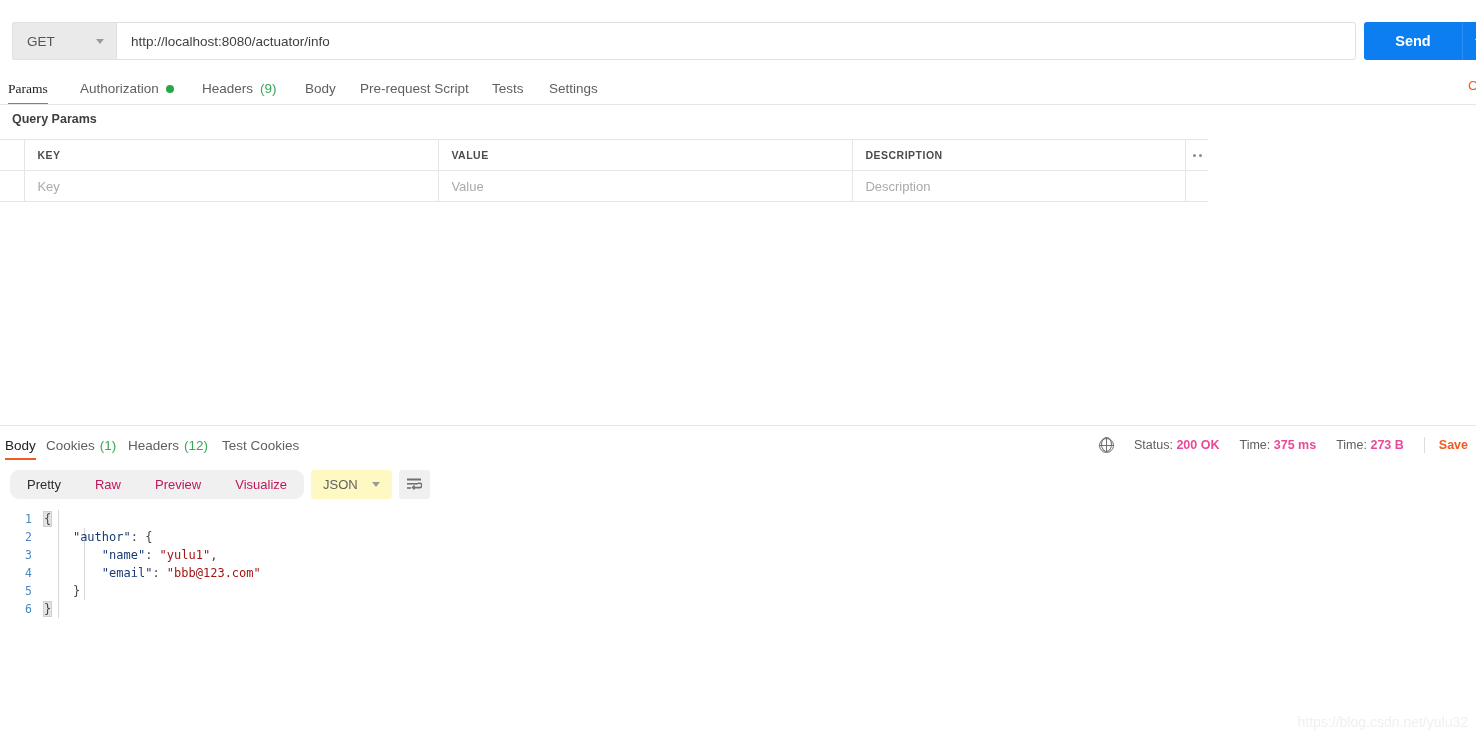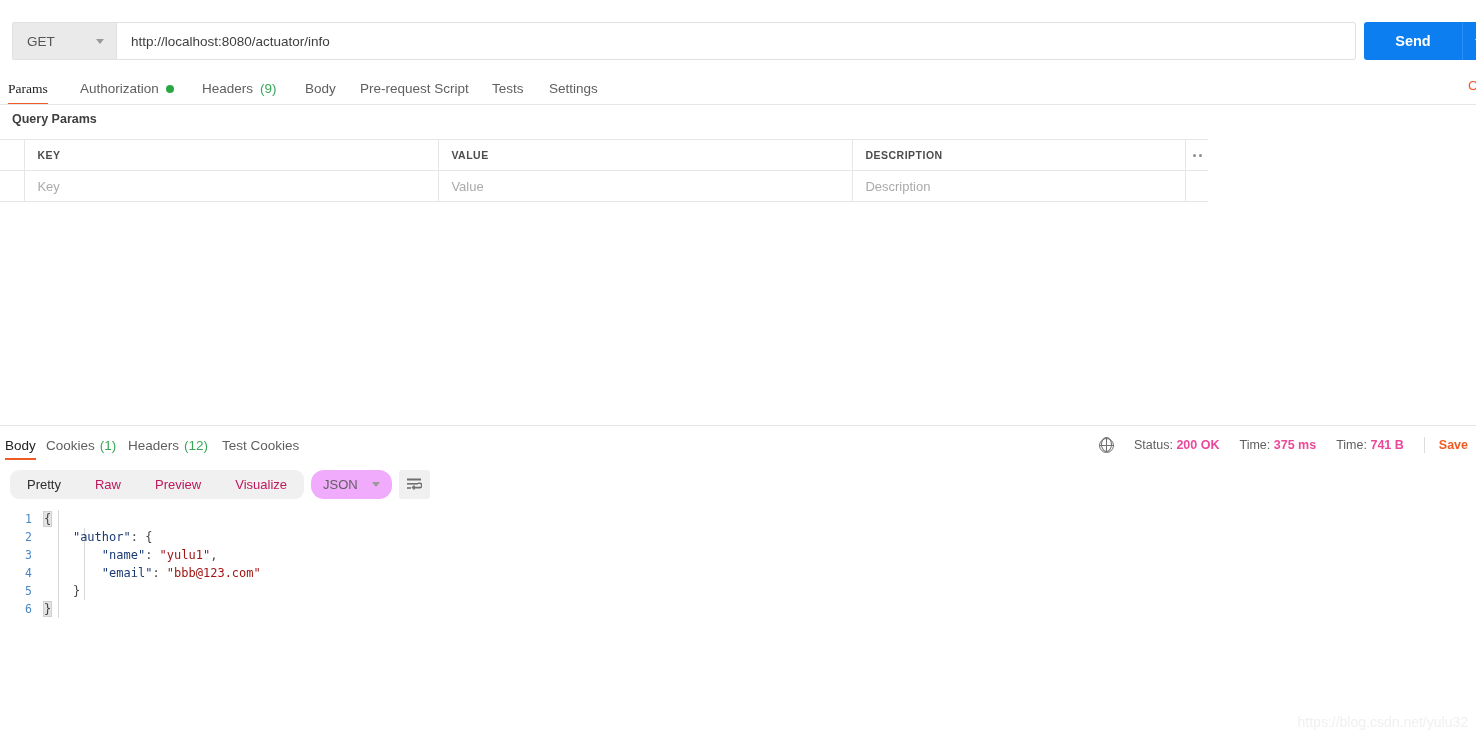--- a/index.html
+++ b/index.html
@@ -97,21 +97,21 @@
   .meta-item { margin-right:20px; }
   .meta-val { color:#ec4899; font-weight:bold; }
   .meta-div { width:1px; height:16px; background:#dcdcdc; margin-right:14px; }
   .save-link { color:#ef5b25; font-weight:bold; }
 
   
   .fmtbar { position:absolute; left:10px; top:470px; height:29px; display:flex; align-items:center; gap:7px; }
   .fmt-group { background:#f0f0f0; border-radius:9px; height:29px; display:flex; align-items:flex-start; }
   .fmt-item { font-size:13px; color:#be185d; padding:0 17px; height:29px; display:flex; align-items:center; cursor:pointer; }
   .fmt-item.active { color:#2c2c2c; }
-  .fmt-select { background:#f0abfc; border-radius:13px; height:29px; display:flex; align-items:center; gap:14px; padding:0 12px; cursor:pointer; }
+  .fmt-select { background:#fef9c3; border-radius:3px; height:29px; display:flex; align-items:center; gap:14px; padding:0 12px; cursor:pointer; }
   .fmt-select span { font-size:13px; color:#5f5f5f; }
   .fmt-icon-btn { background:#f0f0f0; border-radius:3px; width:31px; height:29px; display:flex; align-items:center; justify-content:center; cursor:pointer; }
 
   
   .code { position:absolute; left:0; top:510px; width:1476px; height:120px; font-family:"DejaVu Sans Mono", monospace; font-size:12px; }
   .cline { height:18px; display:flex; align-items:center; }
   .lineno { width:44px; text-align:right; padding-right:12px; color:#4a87c4; font-size:11.5px; }
   .ctext { white-space:pre; color:#333; }
   .k-key { color:#1a3a73; }
   .k-str { color:#a31515; }
@@ -235,21 +235,21 @@
     <span class="meta-item">
       <span>Status:</span>
       <span class="meta-val">200 OK</span>
     </span>
     <span class="meta-item">
       <span>Time:</span>
       <span class="meta-val">375 ms</span>
     </span>
     <span class="meta-item">
       <span>Time:</span>
-      <span class="meta-val">741 B</span>
+      <span class="meta-val">273 B</span>
     </span>
     <span class="meta-div"></span>
     <span class="save-link">Save</span>
   </div>
 
   <div class="fmtbar">
     <div class="fmt-group" id="fmt-group">
         <div class="fmt-item active">Pretty</div>
         <div class="fmt-item">Raw</div>
         <div class="fmt-item">Preview</div>

